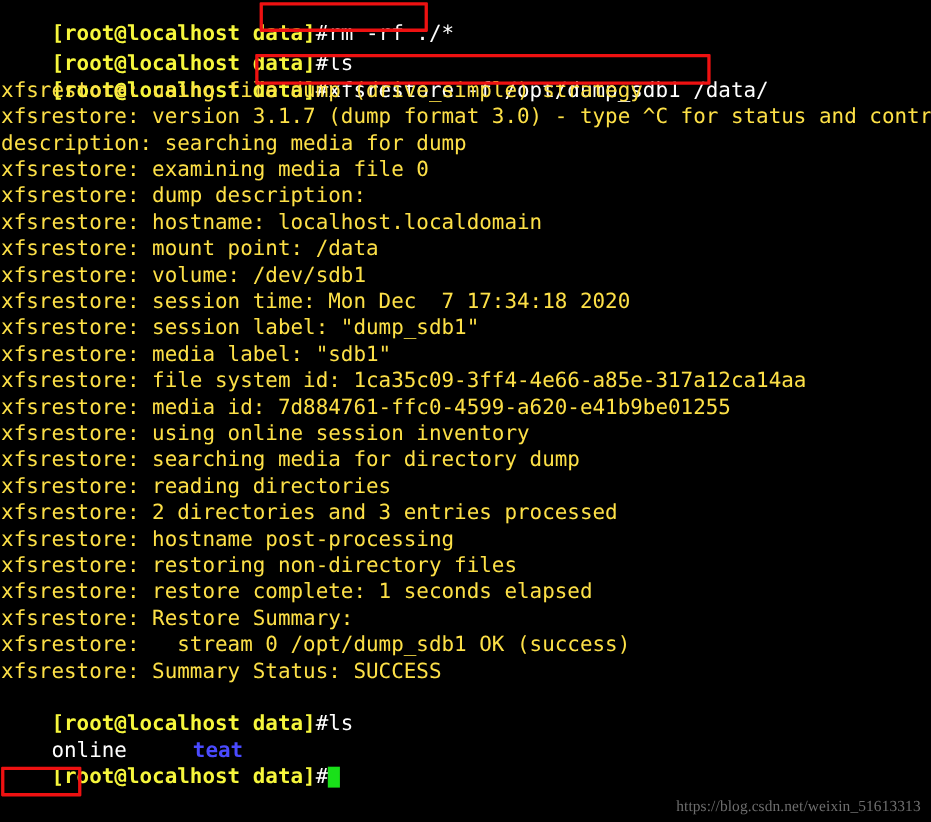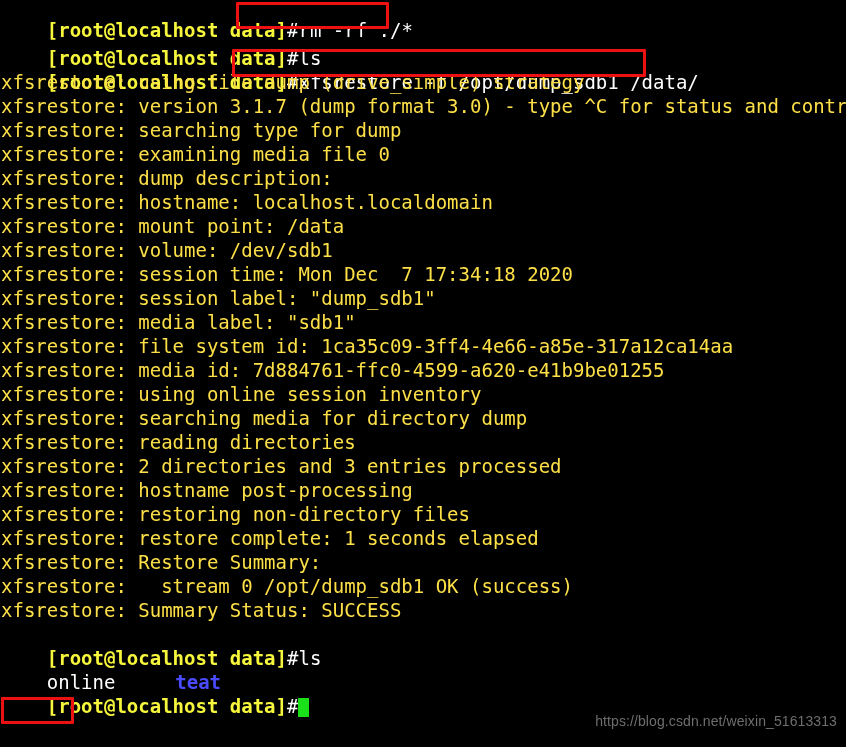--- a/index.html
+++ b/index.html
@@ -68,23 +68,23 @@
     pointer-events: none;
     border-radius: 1px;
   }
   #redbox-rm        { left: 236px; top: 2px;   width: 153px; height: 27px; }
   #redbox-xfsrestore{ left: 232px; top: 49px;  width: 414px; height: 28px; }
   #redbox-passwd    { left: 1px;   top: 697px; width: 73px;  height: 27px; }
 
   #watermark {
     position: absolute;
     right: 9px;
-    bottom: 18px;
+    bottom: 5px;
     color: #6e6e6e;
-    font-family: Liberation Sans, sans-serif;
+    font-family: Liberation Serif, serif;
     font-size: 14px;
     white-space: pre;
     letter-spacing: 0.1px;
   }
 </style>
 </head>
 <body>
 
 <div id="terminal">
 
@@ -95,21 +95,21 @@
   <div class="line">
     <span class="seg c-prompt">[root@localhost data]</span><span class="seg c-hash">#</span><span class="seg c-cmd">ls</span>
   </div>
 
   <div class="line">
     <span class="seg c-prompt">[root@localhost data]</span><span class="seg c-hash">#</span><span class="seg c-cmd">xfsrestore -f /opt/dump_sdb1 /data/</span>
   </div>
 
   <div class="line c-out">xfsrestore: using file dump (drive_simple) strategy</div>
   <div class="line c-out">xfsrestore: version 3.1.7 (dump format 3.0) - type ^C for status and control</div>
-  <div class="line c-out">xfsrestore: searching type for dump</div>
+  <div class="line c-out">description: searching media for dump</div>
   <div class="line c-out">xfsrestore: examining media file 0</div>
   <div class="line c-out">xfsrestore: dump description:</div>
   <div class="line c-out">xfsrestore: hostname: localhost.localdomain</div>
   <div class="line c-out">xfsrestore: mount point: /data</div>
   <div class="line c-out">xfsrestore: volume: /dev/sdb1</div>
   <div class="line c-out">xfsrestore: session time: Mon Dec  7 17:34:18 2020</div>
   <div class="line c-out">xfsrestore: session label: "dump_sdb1"</div>
   <div class="line c-out">xfsrestore: media label: "sdb1"</div>
   <div class="line c-out">xfsrestore: file system id: 1ca35c09-3ff4-4e66-a85e-317a12ca14aa</div>
   <div class="line c-out">xfsrestore: media id: 7d884761-ffc0-4599-a620-e41b9be01255</div>

